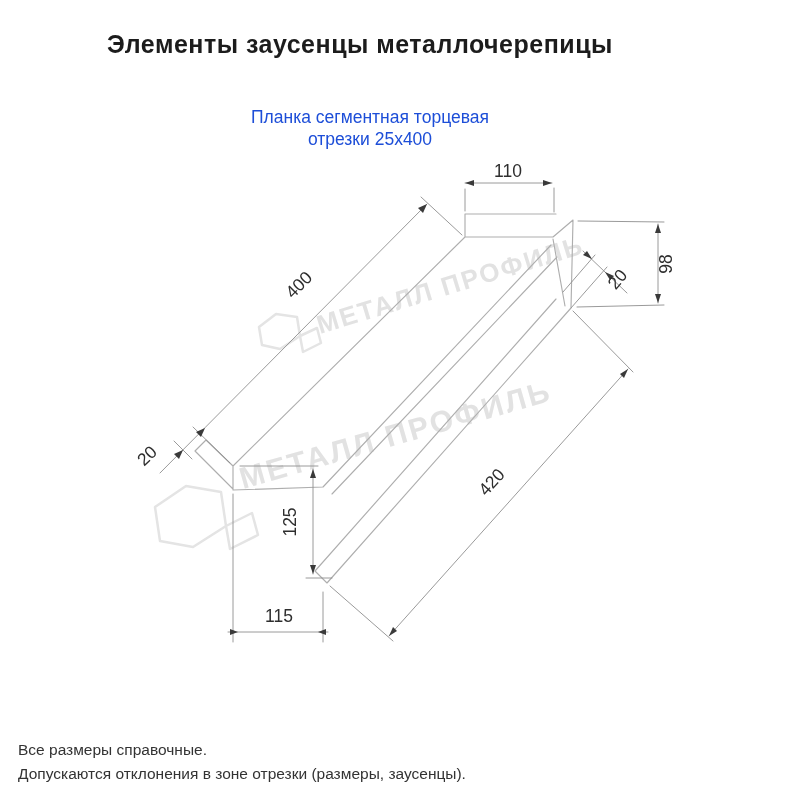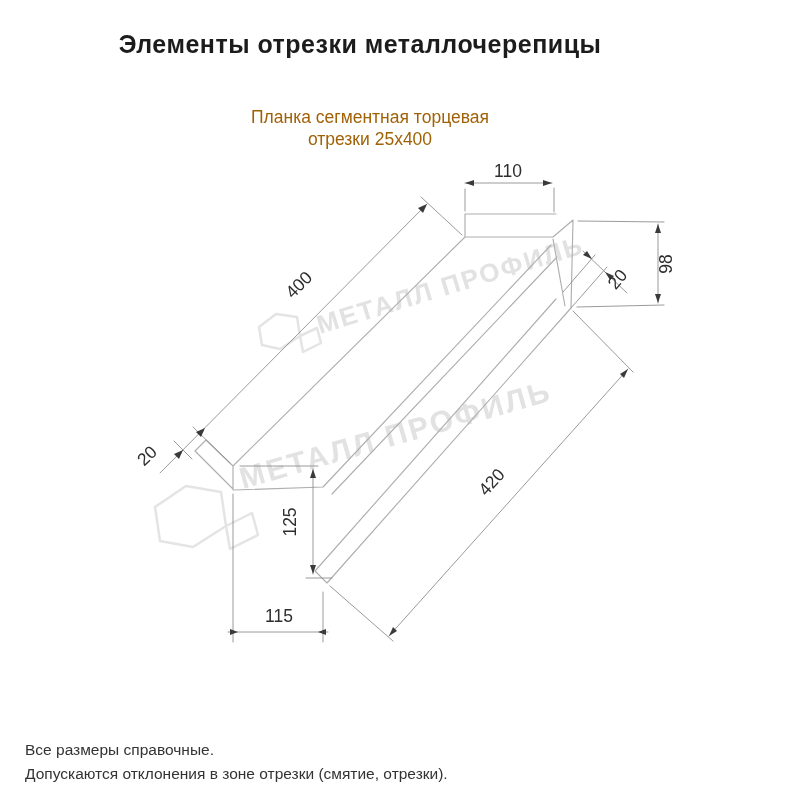--- a/index.html
+++ b/index.html
@@ -1,38 +1,38 @@
 <!DOCTYPE html>
 <html><head>
 <meta charset="utf-8">
 <style>
   html,body{margin:0;padding:0;background:#ffffff;}
   .page{position:relative;width:800px;height:800px;background:#fff;overflow:hidden;
         font-family:"Liberation Sans", sans-serif;}
   .title{position:absolute;top:30px;left:0;width:720px;text-align:center;
          font-size:25px;font-weight:bold;color:#1c1c1c;letter-spacing:.5px;}
   .subtitle{position:absolute;top:106px;left:0;width:740px;text-align:center;
-            font-size:17.5px;color:#a16207;line-height:22px;}
-  .footer{position:absolute;left:25px;top:738px;font-size:15.5px;color:#333;line-height:24px;}
+            font-size:17.5px;color:#1d4ed8;line-height:22px;}
+  .footer{position:absolute;left:18px;top:738px;font-size:15.5px;color:#333;line-height:24px;}
   svg.drawing{position:absolute;left:0;top:0;}
   .body-line{stroke:#aeaeae;stroke-width:1.15;fill:none;stroke-linecap:round;stroke-linejoin:round;}
   .dim-line{stroke:#8f8f8f;stroke-width:0.9;fill:none;stroke-linecap:round;}
   .arrow{fill:#3a3a3a;stroke:none;}
   text.dim-text{fill:#2e2e2e;font-size:17.5px;text-anchor:middle;font-family:"Liberation Sans",sans-serif;}
   .logo-path{fill:none;stroke:#e4e4e4;stroke-width:2.5;stroke-linejoin:round;}
   text.wm{font-weight:bold;fill:#e2e2e2;font-family:"Liberation Sans",sans-serif;}
   text.wm1{font-size:26px;letter-spacing:2px;}
   text.wm2{font-size:30px;letter-spacing:2.5px;}
 </style>
 </head>
 <body>
 
 <div class="page">
 
-  <div class="title">Элементы отрезки металлочерепицы</div>
+  <div class="title">Элементы заусенцы металлочерепицы</div>
 
   <div class="subtitle">
     <div>Планка сегментная торцевая</div>
     <div>отрезки 25х400</div>
   </div>
 
   <svg class="drawing" width="800" height="800" viewBox="0 0 800 800">
 
     <g>
       <path class="logo-path" d="M262,345 L259,327 L276,314 L297,317 L300,336 L280,349 Z"></path>
@@ -114,16 +114,16 @@
     <g>
       <path class="dim-line" d="M563,292 L595,255 M571,308 L607,267 M583,251 L627,293"></path>
       <path class="arrow" d="M592,259 L583,255 L587,251 Z"></path>
       <path class="arrow" d="M605,272 L610,280 L614,276 Z"></path>
       <text class="dim-text" transform="translate(622,283) rotate(-50)">20</text>
     </g>
   </svg>
 
   <div class="footer">
     <div>Все размеры справочные.</div>
-    <div>Допускаются отклонения в зоне отрезки (смятие, отрезки).</div>
+    <div>Допускаются отклонения в зоне отрезки (размеры, заусенцы).</div>
   </div>
 
 </div>
 
 </body></html>

